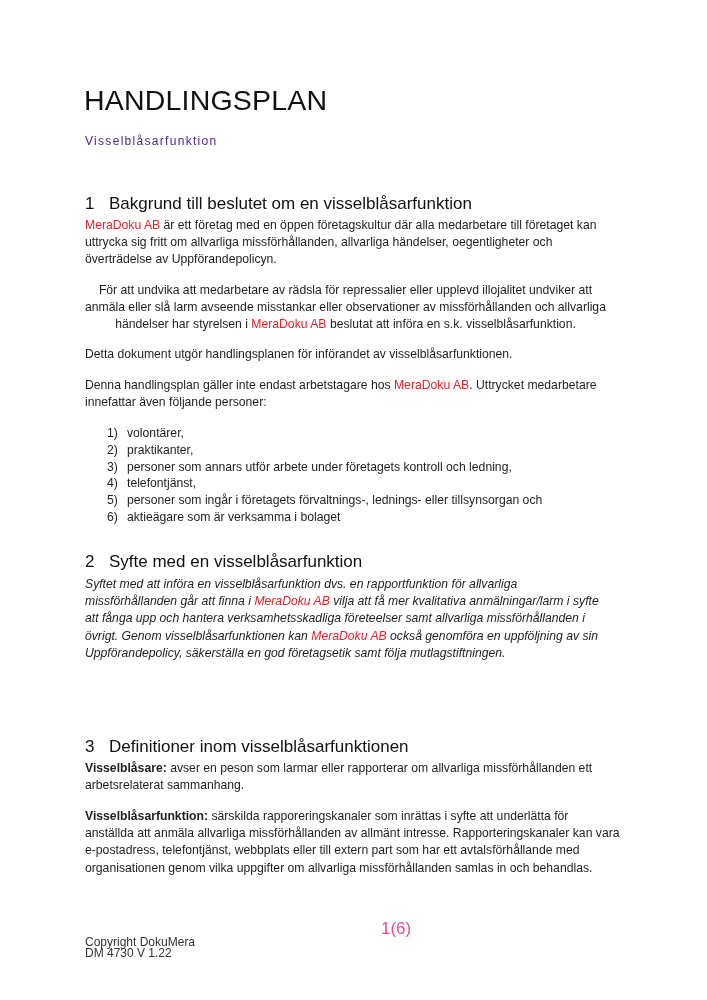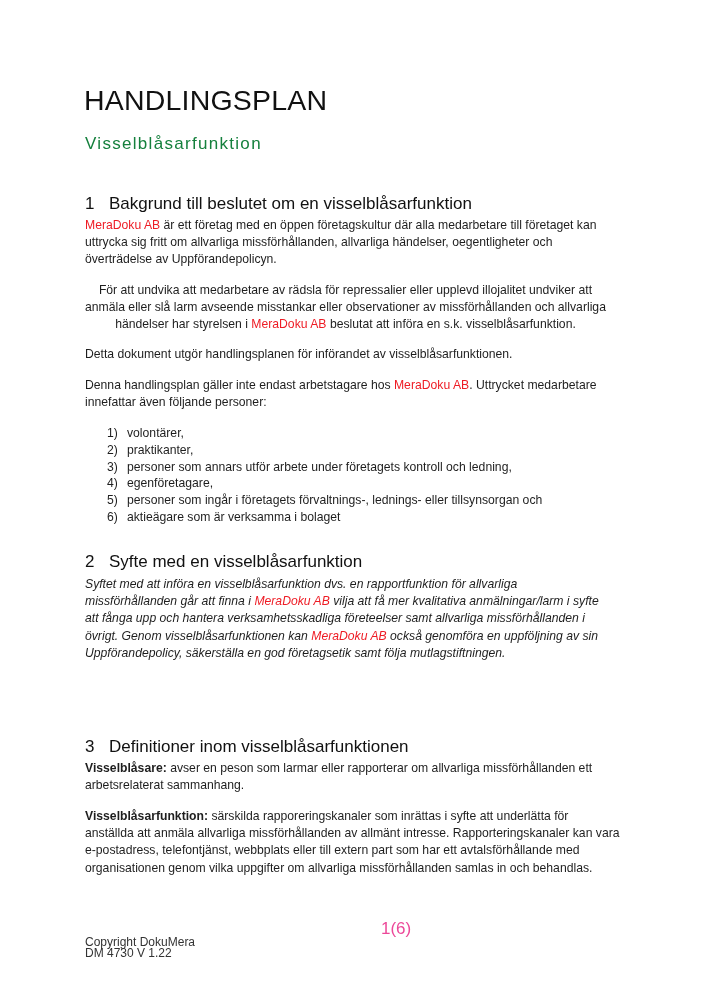--- a/index.html
+++ b/index.html
@@ -8,21 +8,21 @@
       font-family: "Liberation Sans", "DejaVu Sans", sans-serif;
       color: #1a1a1a;
     }
     .page { position: absolute; left: 0; top: 0; width: 707px; height: 753px; }
     .abs { position: absolute; white-space: nowrap; }
     .title {
       left: 84px; top: 84px; font-size: 28.5px; letter-spacing: 0.2px;
       color: #111; font-weight: normal;
     }
     .subtitle {
-      left: 85px; top: 134px; font-size: 17px; letter-spacing: 1.3px; color: #15803d;
+      left: 85px; top: 134px; font-size: 12px; letter-spacing: 1.3px; color: #4c1d95;
     }
     .h {
       left: 85px; font-size: 17px; color: #111; font-weight: normal;
     }
     .h .num { display: inline-block; width: 24px; }
     .p {
       left: 85px; font-size: 12.2px; line-height: 17.2px; color: #1e1e1e;
     }
     .p .line { display: block; white-space: nowrap; }
     .red { color: #ee1c25; margin-top: 27px; }
@@ -64,21 +64,21 @@
 
   <div class="abs p" style="top:377px;">
     <span class="line"><span>Denna handlingsplan gäller inte endast arbetstagare hos </span><span class="red">MeraDoku AB</span><span>. Uttrycket medarbetare</span></span>
     <span class="line">innefattar även följande personer:</span>
   </div>
 
   <div class="abs list" style="top:425px;">
     <span class="item"><span class="n">1)</span><span>volontärer,</span></span>
     <span class="item"><span class="n">2)</span><span>praktikanter,</span></span>
     <span class="item"><span class="n">3)</span><span>personer som annars utför arbete under företagets kontroll och ledning,</span></span>
-    <span class="item"><span class="n">4)</span><span>egenföretagare,</span></span>
+    <span class="item"><span class="n">4)</span><span>telefontjänst,</span></span>
     <span class="item"><span class="n">5)</span><span>personer som ingår i företagets förvaltnings-, lednings- eller tillsynsorgan och</span></span>
     <span class="item"><span class="n">6)</span><span>aktieägare som är verksamma i bolaget</span></span>
   </div>
 
   <div class="abs h" style="top:552px;">
     <span class="num">2</span><span>Syfte med en visselblåsarfunktion</span>
   </div>
 
   <div class="abs p" style="top:576px;font-style:italic;">
     <span class="line">Syftet med att införa en visselblåsarfunktion dvs. en rapportfunktion för allvarliga</span>

